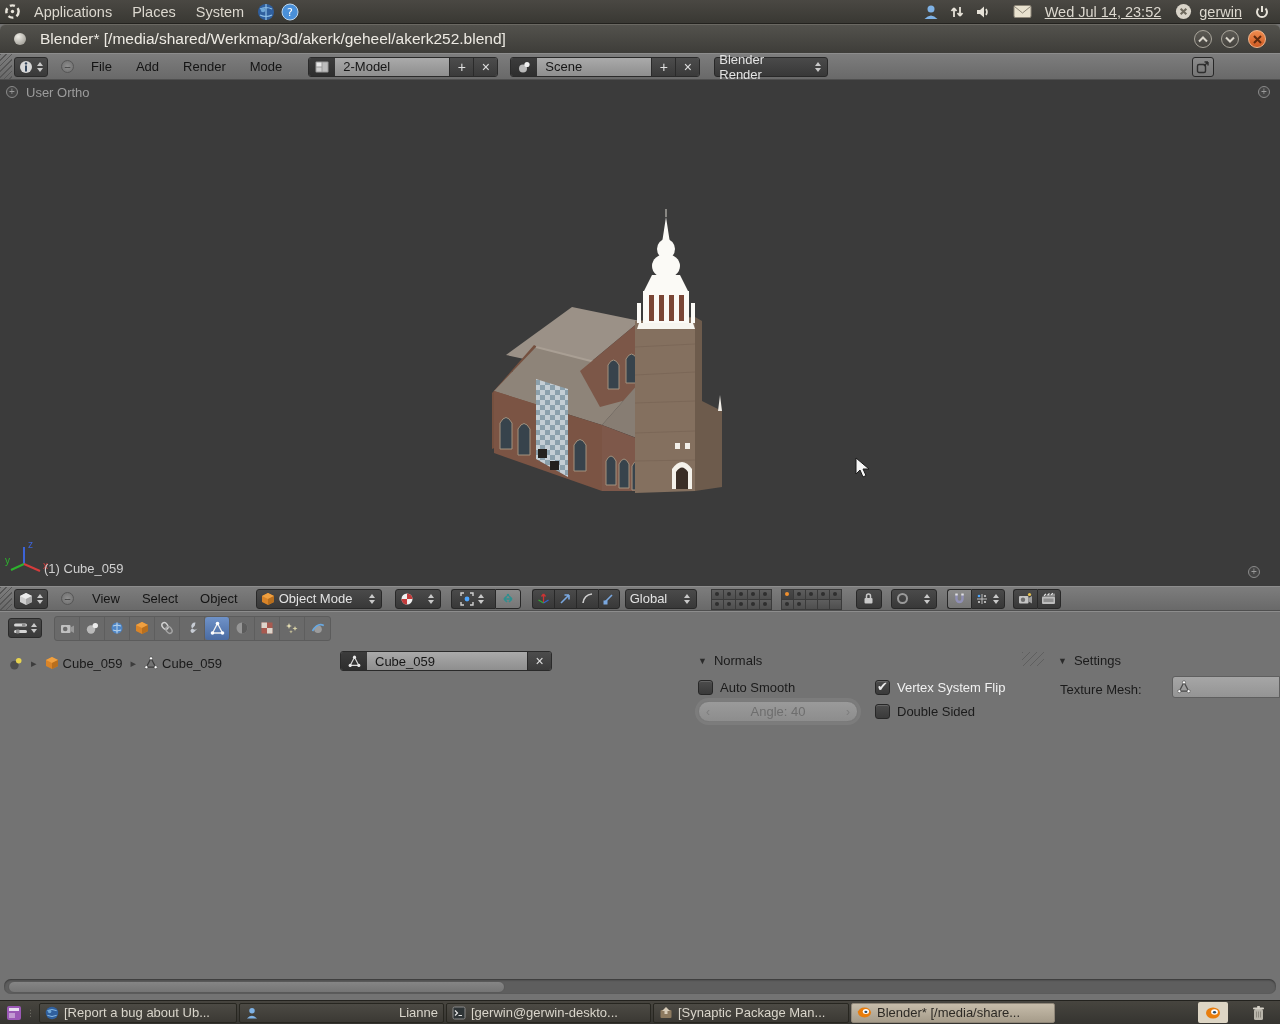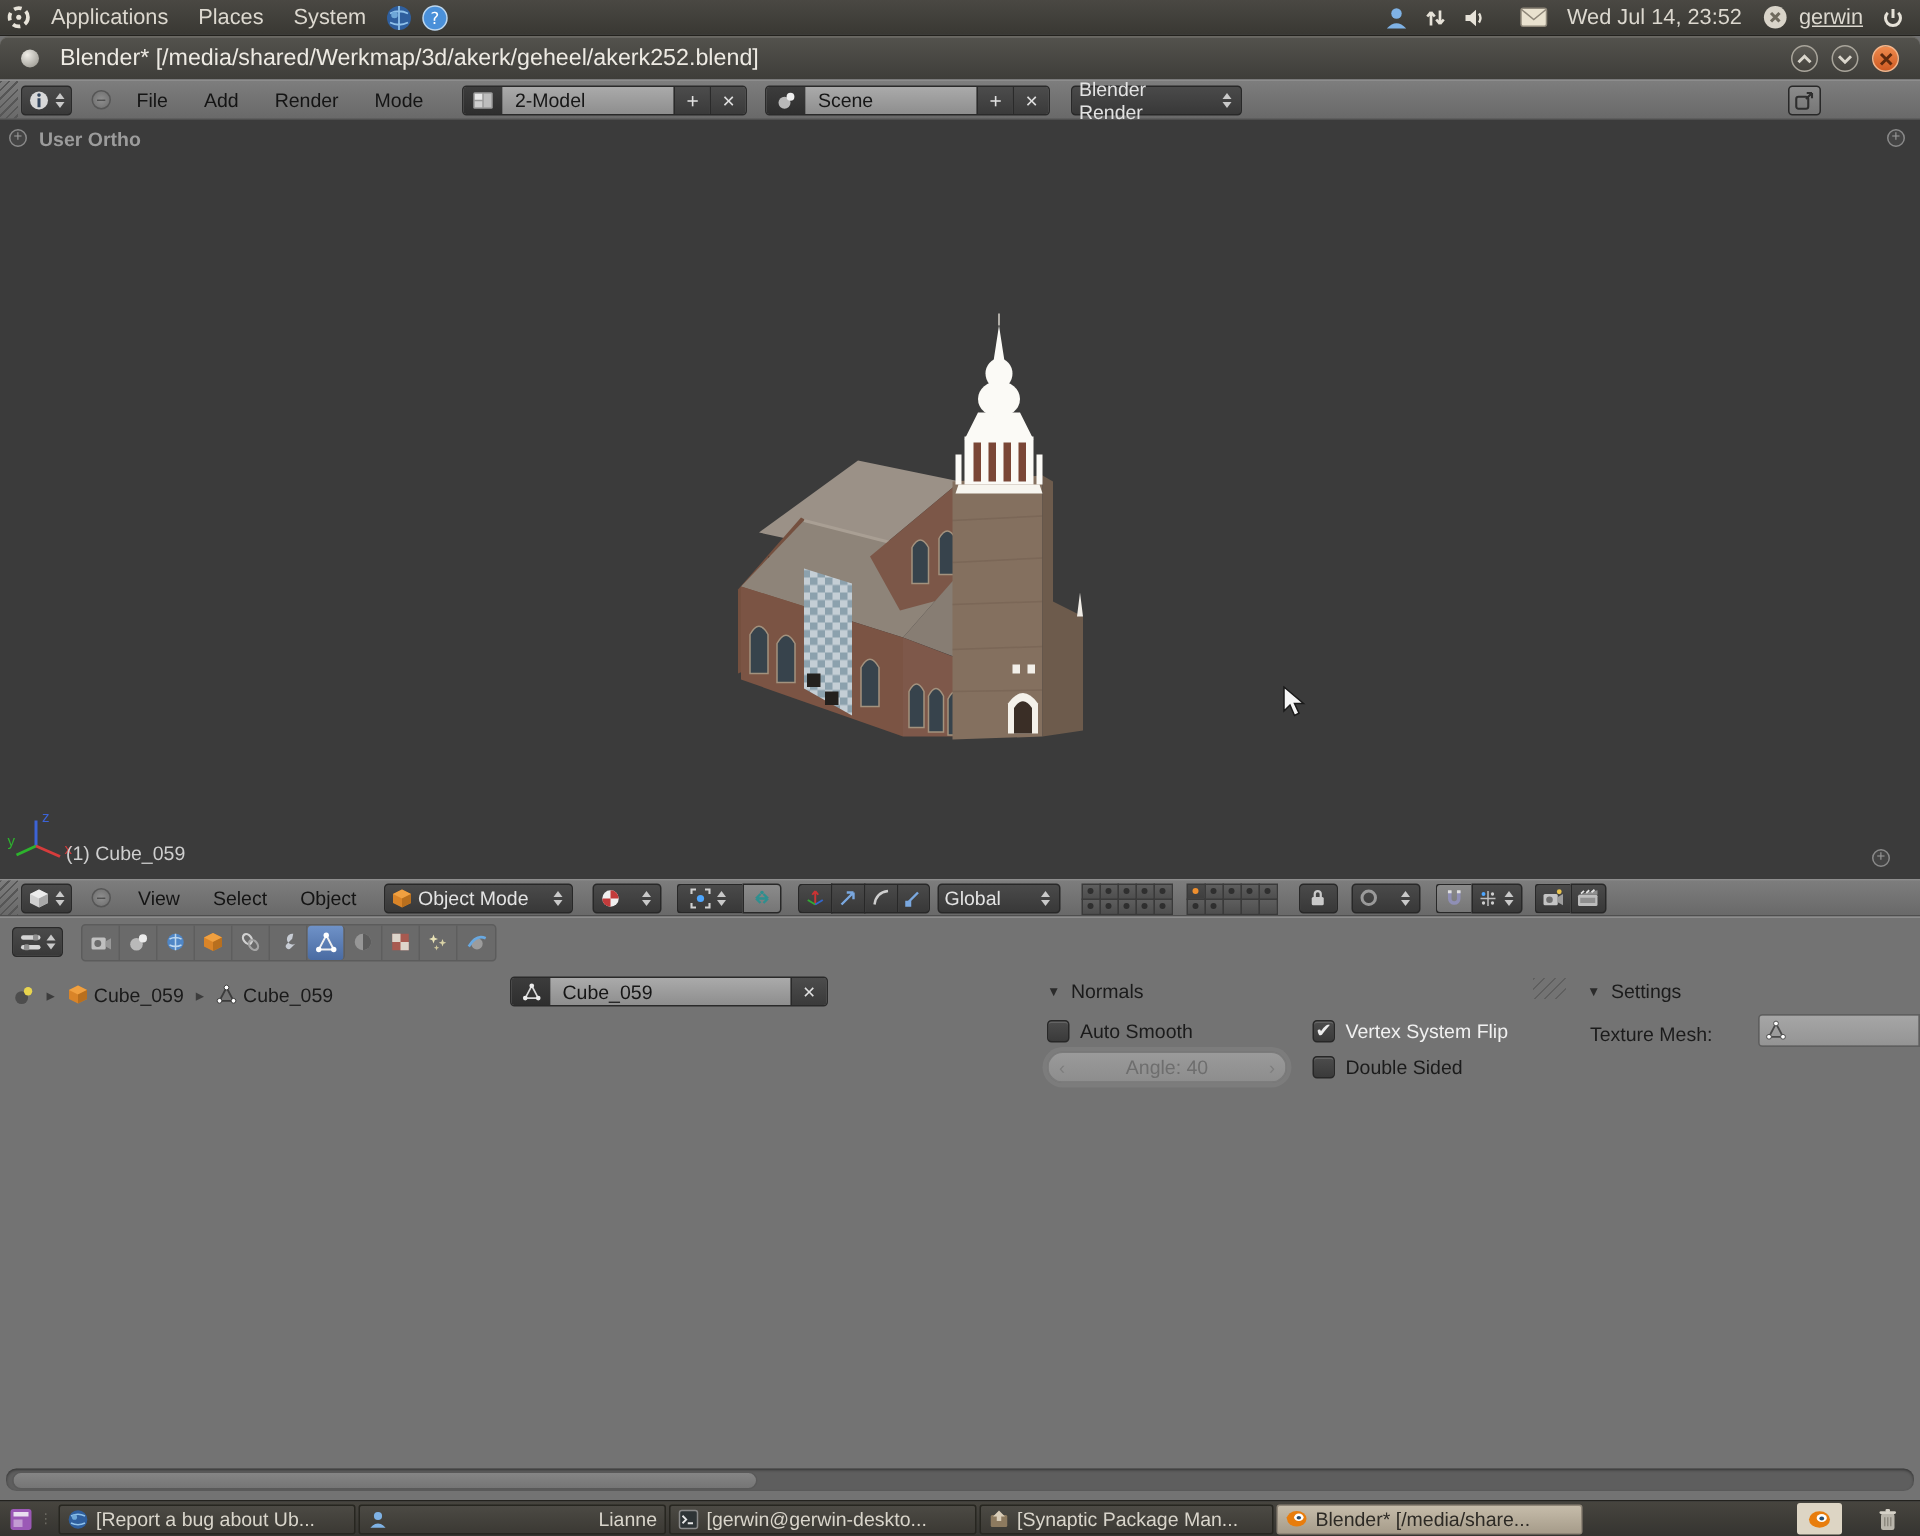--- a/index.html
+++ b/index.html
@@ -7,21 +7,21 @@
   *{box-sizing:border-box;}
   .abs{position:absolute;}
 
   
   #gnome-panel{position:absolute;top:0;left:0;width:1280px;height:24px;
     background:linear-gradient(#4a4843,#393833);border-bottom:1px solid #23221e;
     display:flex;align-items:center;color:#dcd8cf;font-size:14.5px;}
   #gnome-panel .pmenu{padding:0 10px;height:24px;display:flex;align-items:center;cursor:default;}
   .picon{display:flex;align-items:center;justify-content:center;width:24px;height:24px;}
   #gnome-right{margin-left:auto;display:flex;align-items:center;gap:2px;padding-right:6px;}
-  .clock{padding:0 8px;white-space:nowrap;}
+  .clock{padding:0 8px;white-space:nowrap;text-decoration:underline;}
   .username{padding:0 6px 0 2px;text-decoration:underline;}
 
   
   #titlebar{position:absolute;top:24px;left:0;width:1280px;height:29px;
     background:linear-gradient(#53524d,#3e3d39);border-radius:6px 6px 0 0;
     border-top:1px solid #6a6862;display:flex;align-items:center;color:#edeae3;font-size:15.5px;}
   #titlebar .wicon{width:12px;height:12px;border-radius:50%;background:radial-gradient(circle at 35% 30%,#efede7,#8f8d85);margin:0 14px 0 14px;}
   .winbtns{margin-left:auto;display:flex;gap:9px;padding-right:14px;}
   .winbtn{width:18px;height:18px;border-radius:50%;border:1.5px solid #a9a59b;
     background:linear-gradient(#5c5a54,#44423d);display:flex;align-items:center;justify-content:center;}
@@ -61,21 +61,21 @@
 
   
   #info-header{top:53px;height:27px;}
   #info-stats{color:#dadada;margin-left:22px;white-space:nowrap;}
   #screen-return{margin-left:auto;margin-right:66px;}
 
   
   #viewport{position:absolute;top:80px;left:0;width:1280px;height:506px;background:#3b3b3b;overflow:hidden;}
   .plus-circle{position:absolute;width:12px;height:12px;border-radius:50%;border:1px solid #8a8a8a;color:#9a9a9a;
     font-size:10px;line-height:10px;text-align:center;background:rgba(120,120,120,.15);}
-  #view-label{position:absolute;left:26px;top:5px;color:#9c9c9c;font-size:13px;font-weight:bold;}
+  #view-label{position:absolute;left:26px;top:5px;color:#9c9c9c;font-size:13px;}
   #object-label{position:absolute;left:44px;top:481px;color:#cfcfcf;font-size:13px;}
   #axis-gizmo{position:absolute;left:4px;top:458px;}
   #cursor{position:absolute;left:855px;top:377px;}
 
   
   #view3d-header{top:586px;height:25px;}
   .layer-grid{display:grid;grid-template-columns:repeat(5,12px);grid-template-rows:repeat(2,10px);}
   .layer-cell{background:linear-gradient(#5e5e5e,#4e4e4e);border:1px solid #3a3a3a;margin:0 -1px -1px 0;
     display:flex;align-items:center;justify-content:center;}
   .layer-cell.active{background:linear-gradient(#494949,#3e3e3e);}
@@ -434,21 +434,21 @@
           <path d="M2 11 Q3 3 11 2" stroke="#cfcfcf" stroke-width="1.6" fill="none"></path>
         </svg>
     </span>
     <span class="iconbtn" style="width:19px;">
       <svg width="13" height="13" viewBox="0 0 13 13">
           <path d="M3 10 L10 3" stroke="#7aa8e0" stroke-width="1.6"></path>
           <rect x="1.5" y="8.5" width="4" height="4" fill="#7aa8e0"></rect>
         </svg>
     </span>
   </span>
-  <span class="dropdown" style="margin-left:5px;width:82px;">
+  <span class="dropdown" style="margin-left:5px;width:72px;">
     <span>Global</span>
     <span class="udstack">
         <i class="up"></i>
         <i class="dn"></i>
       </span>
   </span>
   <span class="layer-grid" style="margin-left:14px;">
       <span class="layer-cell">
         <i class="dot"></i>
       </span>

